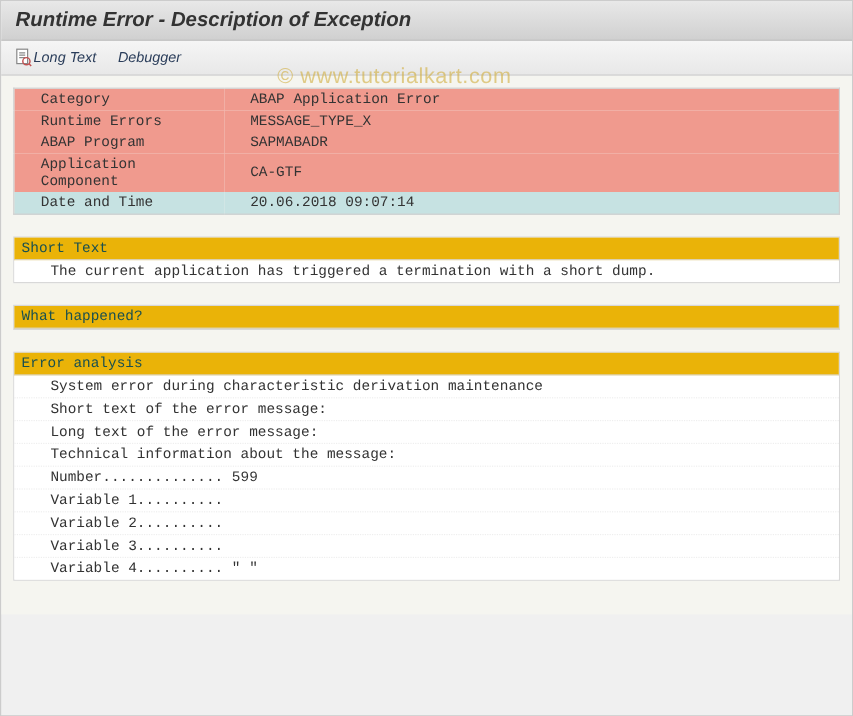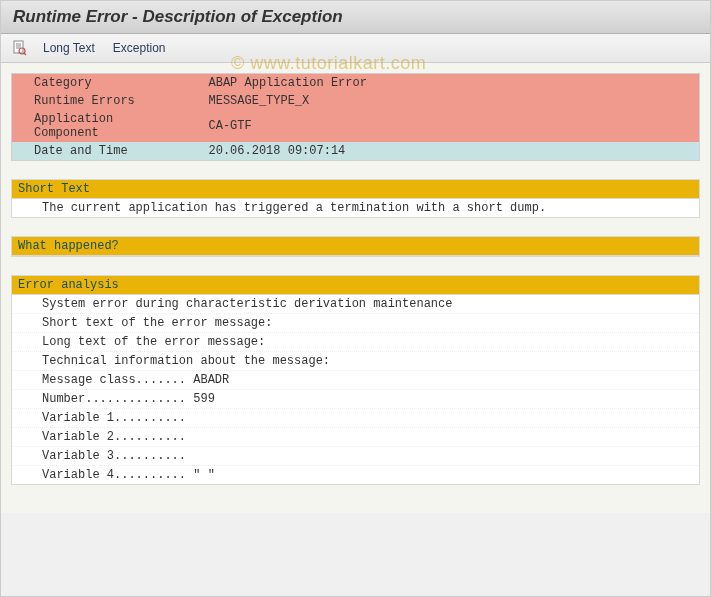--- a/index.html
+++ b/index.html
@@ -31,24 +31,25 @@
       padding: 6px 10px;
       border-bottom: 1px solid #cccccc;
       display: flex;
       align-items: center;
       gap: 18px;
       position: relative;
     }
     .toolbar-btn {
       display: inline-flex;
       align-items: center;
-      gap: 16px;
+      gap: 1px;
       font-size: 12px;
       color: #2a3d5a;
       cursor: pointer;
+      font-style: italic;
     }
     .toolbar-icon {
       width: 16px;
       height: 16px;
       display: inline-block;
     }
     .watermark {
       position: absolute;
       left: 230px;
       top: 19px;
@@ -125,36 +126,40 @@
         <line x1="5" y1="4" x2="10" y2="4" stroke="#888" stroke-width="1"></line>
         <line x1="5" y1="6" x2="10" y2="6" stroke="#888" stroke-width="1"></line>
         <line x1="5" y1="8" x2="10" y2="8" stroke="#888" stroke-width="1"></line>
         <circle cx="11" cy="11" r="3" fill="none" stroke="#c05050" stroke-width="1.2"></circle>
         <line x1="13" y1="13" x2="15" y2="15" stroke="#c05050" stroke-width="1.2"></line>
       </svg>
     </span>
     <span>Long Text</span>
   </span>
   <span class="toolbar-btn">
-    <span>Exception</span>
+    <span>Debugger</span>
   </span>
   <div class="watermark">© www.tutorialkart.com</div>
 </div>
 
 <div class="content">
 
   <table class="info-table">
     <tbody id="info-rows">
         <tr>
           <td class="label-cell">Category</td>
           <td>ABAP Application Error</td>
         </tr>
         <tr>
           <td class="label-cell">Runtime Errors</td>
           <td>MESSAGE_TYPE_X</td>
+        </tr>
+        <tr>
+          <td class="label-cell">ABAP Program</td>
+          <td>SAPMABADR</td>
         </tr>
         <tr>
           <td class="label-cell">Application Component</td>
           <td>CA-GTF</td>
         </tr>
         <tr class="alt-row">
           <td class="label-cell">Date and Time</td>
           <td>20.06.2018 09:07:14</td>
         </tr>
       </tbody>
@@ -171,21 +176,20 @@
     <div class="section-header">What happened?</div>
   </div>
 
   <div class="section">
     <div class="section-header">Error analysis</div>
     <div class="section-body" id="error-analysis-body">
         <div class="section-line">System error during characteristic derivation maintenance</div>
         <div class="section-line">Short text of the error message:</div>
         <div class="section-line">Long text of the error message:</div>
         <div class="section-line">Technical information about the message:</div>
-        <div class="section-line">Message class....... ABADR</div>
         <div class="section-line">Number.............. 599</div>
         <div class="section-line">Variable 1..........</div>
         <div class="section-line">Variable 2..........</div>
         <div class="section-line">Variable 3..........</div>
         <div class="section-line">Variable 4.......... " "</div>
       </div>
   </div>
 
 </div>
 

